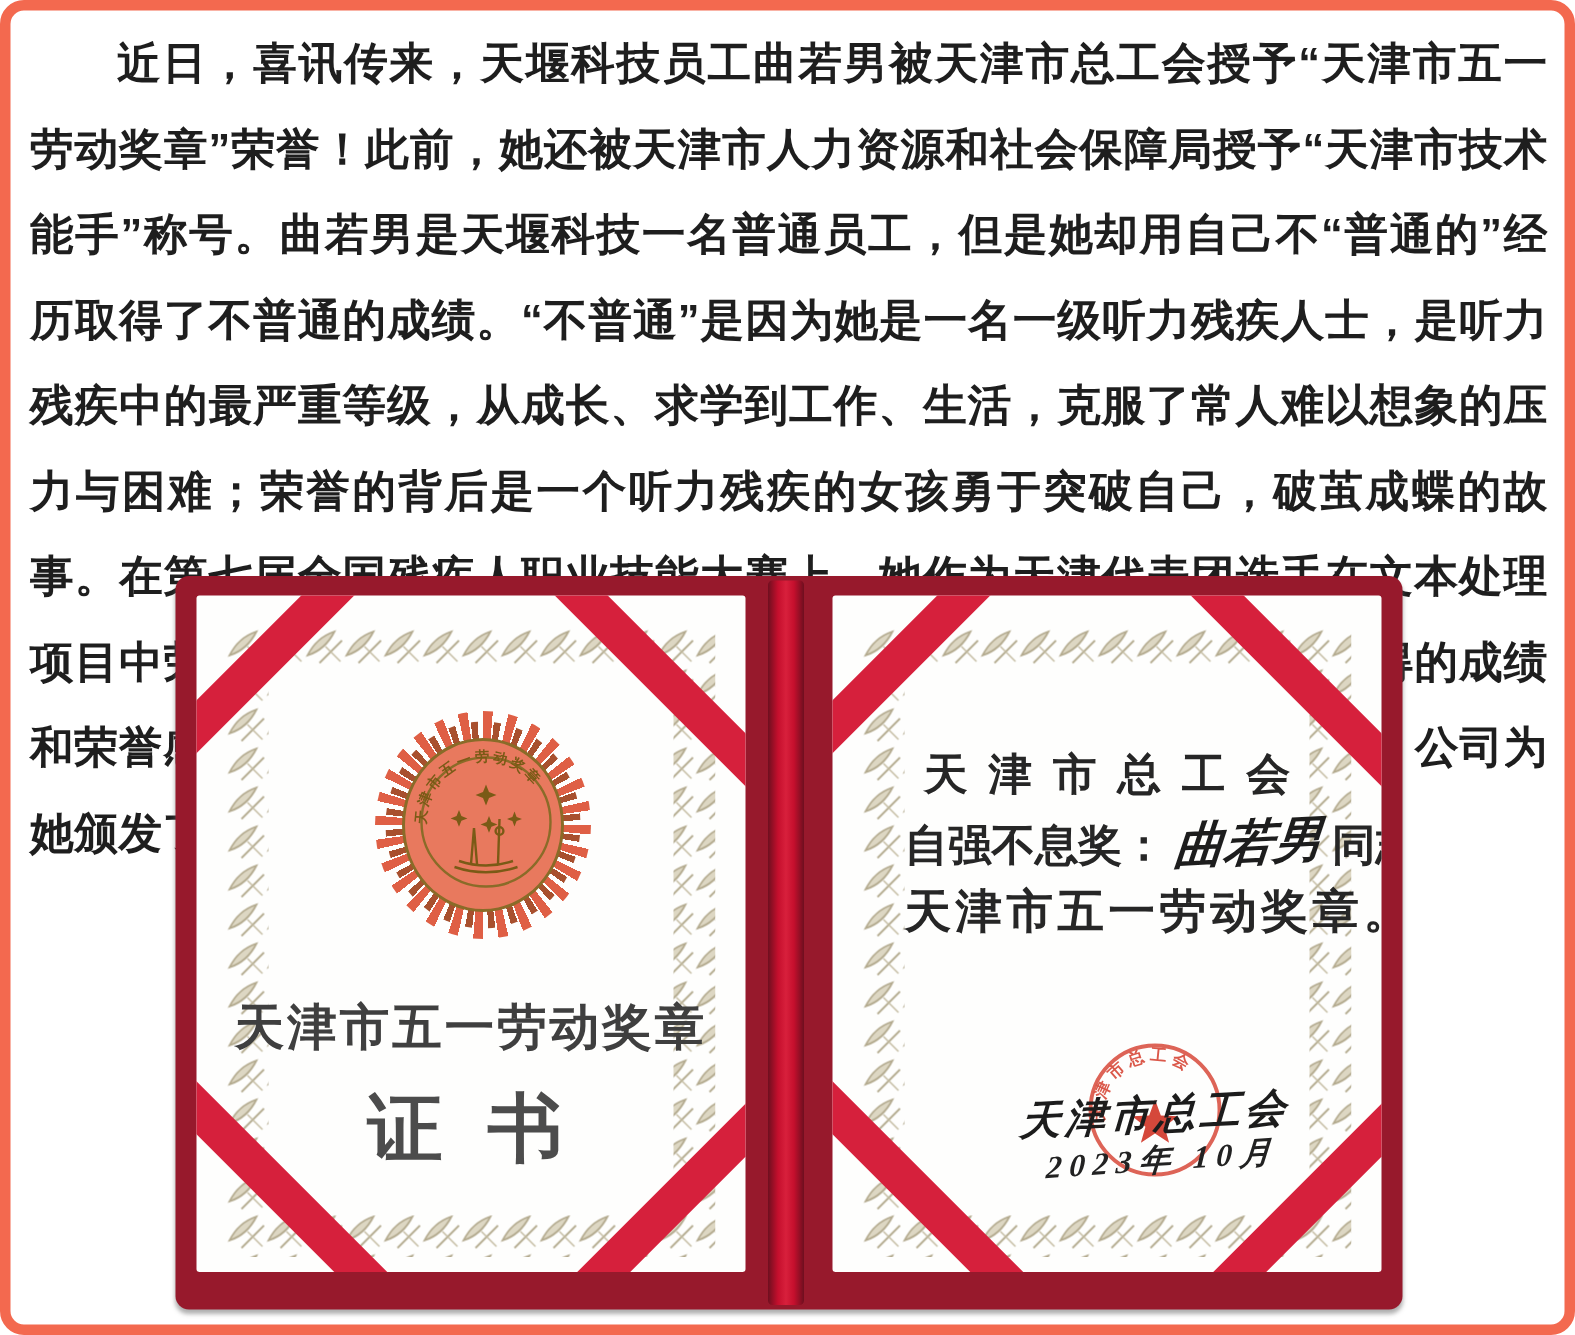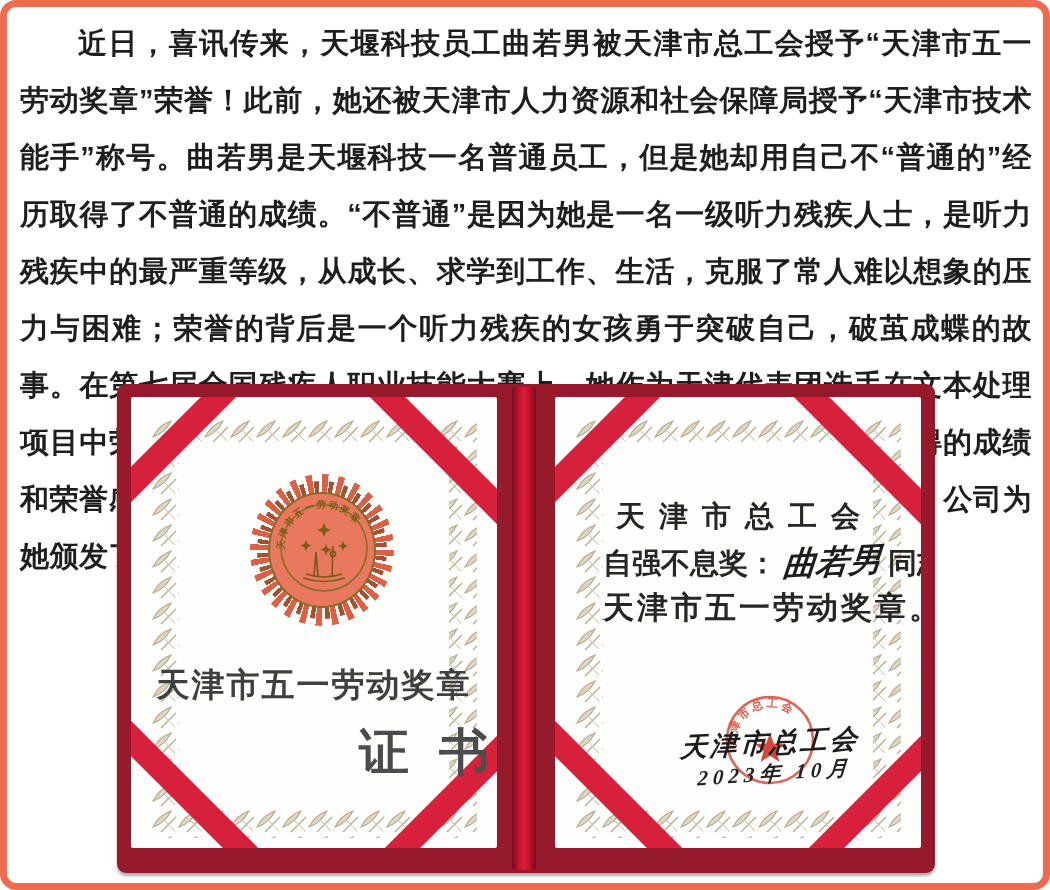--- a/index.html
+++ b/index.html
@@ -30,21 +30,21 @@
   
   .medal{position:absolute;left:119px;top:77px;width:144px;height:152px;z-index:4;}
   .burst1{position:absolute;inset:0;border-radius:50%;
           background:repeating-conic-gradient(#DF5F45 0deg 5deg,rgba(0,0,0,0) 5deg 12.857deg);}
   .burst2{position:absolute;inset:7px;border-radius:50%;
           background:repeating-conic-gradient(from 6deg,#A8502E 0deg 4deg,rgba(0,0,0,0) 4deg 12.857deg);}
   .medal-core{position:absolute;inset:18px;border-radius:50%;background:#E8795E;
               border:2px solid #8a6b28;}
   .cert-title{position:absolute;left:0;top:266px;width:100%;text-align:center;z-index:4;
               font-size:33px;font-weight:700;color:#3f3f3f;letter-spacing:2px;}
-  .cert-doc-type{position:absolute;left:0;top:322px;width:100%;text-align:right;z-index:4;
+  .cert-doc-type{position:absolute;left:0;top:322px;width:100%;text-align:center;z-index:4;
               font-size:50px;font-weight:700;color:#4c4c4c;letter-spacing:8px;}
   
   .serifed{font-family:"Liberation Serif", serif;}
   .issuer{position:absolute;left:0;top:100px;width:100%;text-align:center;z-index:4;
           font-size:29px;font-weight:700;color:#262626;letter-spacing:14px;text-indent:14px;}
   .grant-line{position:absolute;left:48px;top:143px;z-index:4;font-size:29px;font-weight:700;
           color:#262626;white-space:nowrap;}
   .awardee{display:inline-block;font-size:33px;font-weight:600;font-style:italic;
           transform:rotate(-3deg) skewX(-8deg);margin:0 6px;color:#1d1d1d;}
   .award-name{position:absolute;left:48px;top:190px;z-index:4;font-size:31px;font-weight:700;

